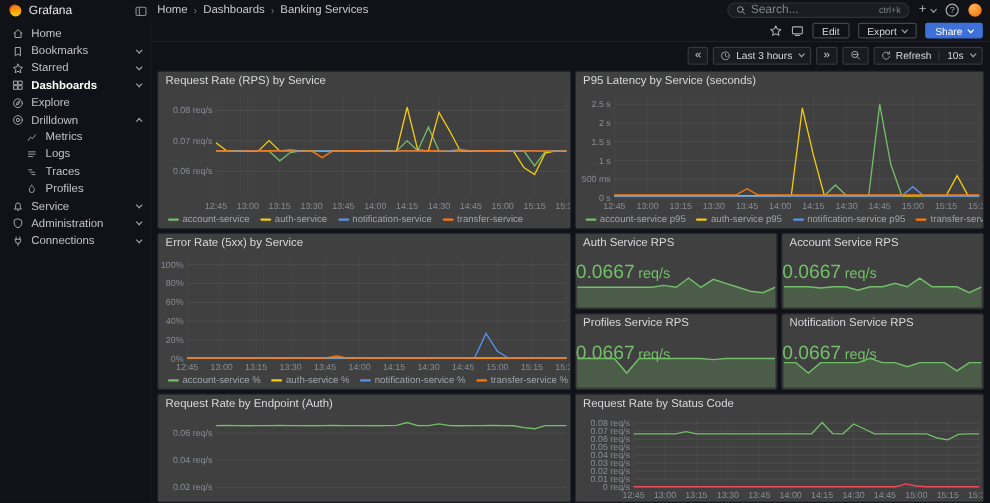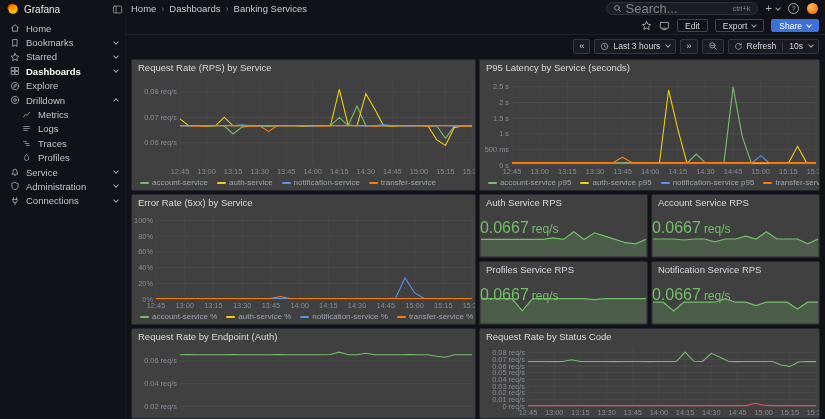--- a/index.html
+++ b/index.html
@@ -10,21 +10,21 @@
   
   .topnav{height:17px;display:flex;align-items:center;padding:0 7px 0 7px;gap:8px;flex:0 0 auto}
   .nav-brand{width:116px;display:flex;align-items:flex-end;gap:5px;flex:0 0 auto}
   .brand-text{font-size:10px;color:#e4e5e9}
   .collapse{margin-left:auto;display:flex;opacity:.8}
   .breadcrumb{display:flex;align-items:center;gap:5px;font-size:9.5px;color:#c9cbd1;white-space:nowrap}
   .breadcrumb .bc{color:#c9cbd1;cursor:pointer}
   .sep{color:#6e747d;font-size:9px}
   .nav-right{margin-left:auto;display:flex;align-items:center;gap:8px}
   .search{display:flex;align-items:center;gap:4px;background:#1a1d22;border:1px solid #2d3138;border-radius:7px;height:13px;width:152px;padding:0 6px}
-  .search input{flex:1;background:transparent;border:0;outline:0;color:#c9cbd1;font-size:13px;font-family:inherit;min-width:0}
+  .search input{flex:1;background:transparent;border:0;outline:0;color:#c9cbd1;font-size:10px;font-family:inherit;min-width:0}
   .search input::placeholder{color:#7e8590}
   .kbd{font-size:7.5px;color:#7e8590}
   .nico{color:#b2b7bf;font-size:11px;display:flex;align-items:center;gap:2px;line-height:1}
   .help{width:11px;height:11px;border:1px solid #a7adb5;border-radius:50%;font-size:7.5px;display:flex;align-items:center;justify-content:center;color:#a7adb5}
   .avatar{width:11px;height:11px;border-radius:50%;background:radial-gradient(circle at 35% 30%,#ffb357,#f46800)}
   .chev{width:4px;height:4px;border-right:1px solid #9aa0a8;border-bottom:1px solid #9aa0a8;transform:rotate(45deg);display:inline-block;margin-left:2px;margin-top:-2px}
   .chev.up{transform:rotate(-135deg);margin-top:2px}
   
   .main{flex:1;display:flex;min-height:0}
   .sidebar{width:126px;flex:0 0 auto;padding:4px 4px 0 6px;overflow:hidden;border-right:1px solid #17191d}

